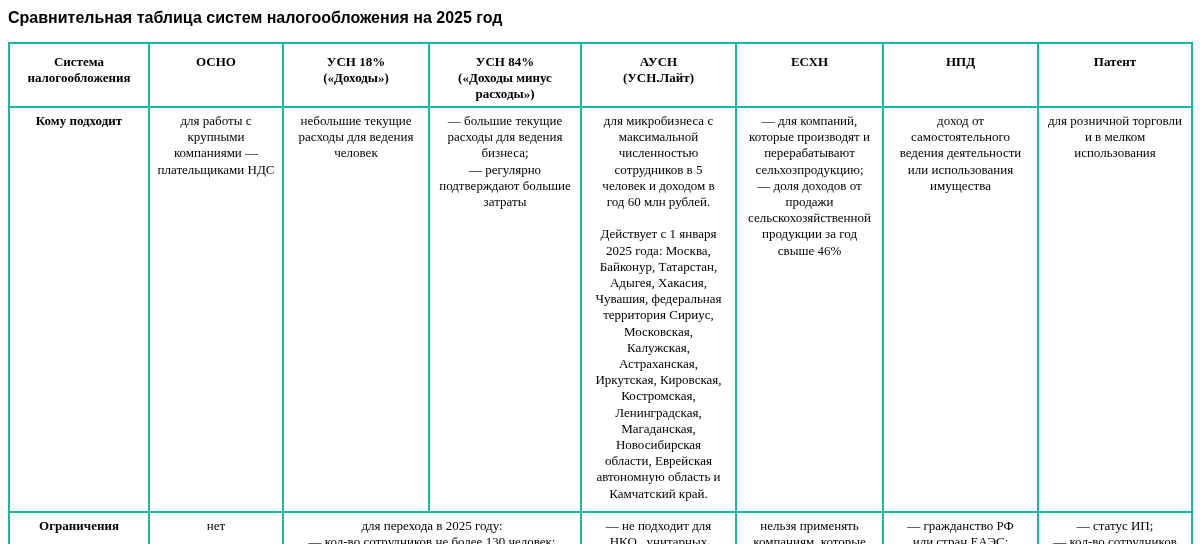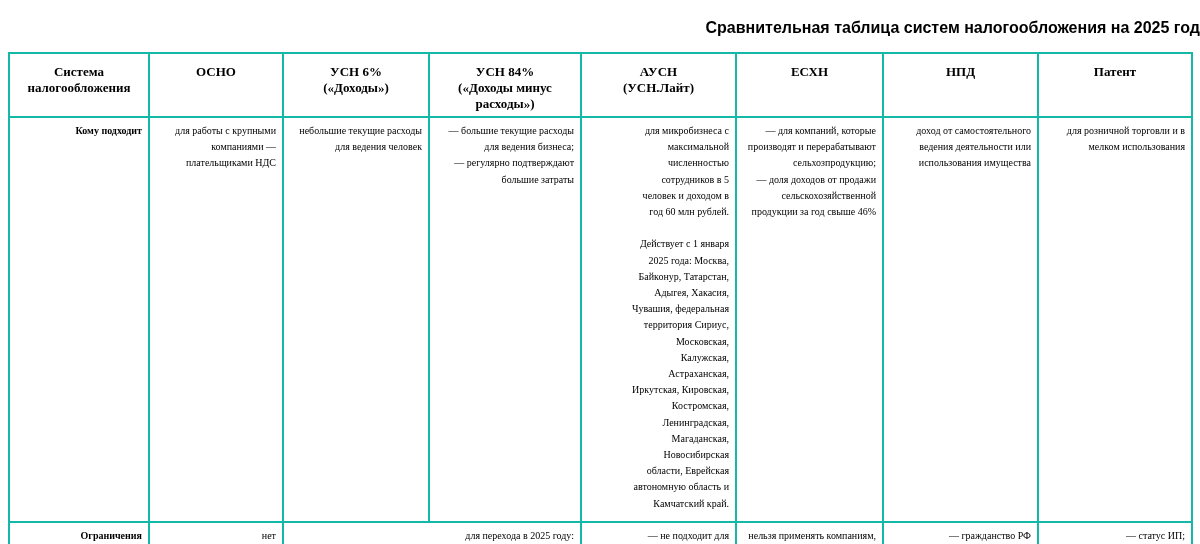--- a/index.html
+++ b/index.html
@@ -12,22 +12,21 @@
     height: 544px;
     overflow: hidden;
     position: relative;
   }
   .doc-title {
     font-family: "Liberation Sans", sans-serif;
     font-weight: bold;
     font-size: 16px;
     line-height: 20px;
     color: #000000;
-    margin: 18px 0 0 8px;
-    text-align: right;
+    margin: 8px 0 0 8px;
   }
   table.tax-table {
     border-collapse: collapse;
     table-layout: fixed;
     margin: 14px 0 0 8px;
     width: 1183px;
   }
   .tax-table th, .tax-table td {
     border: 2px solid #14b8a6;
     color: #000000;
@@ -38,23 +37,23 @@
   .tax-table th {
     font-family: "Liberation Serif", serif;
     font-weight: bold;
     font-size: 13px;
     line-height: 16px;
     text-align: center;
     padding: 10px 4px 4px 4px;
   }
   .tax-table td {
     font-family: "Liberation Serif", serif;
-    font-size: 10px;
+    font-size: 13px;
     line-height: 16.2px;
-    text-align: right;
+    text-align: center;
     padding: 5px 6px 4px 6px;
   }
   .tax-table td.rowlabel {
     font-weight: bold;
   }
   tr.r-header  { height: 63px; }
   tr.r-suits   { height: 405px; }
   tr.r-limits  { height: 80px; }
 </style>
 </head>
@@ -70,21 +69,21 @@
     <col style="width:152px">
     <col style="width:155px">
     <col style="width:147px">
     <col style="width:155px">
     <col style="width:154px">
   </colgroup>
   <thead>
     <tr class="r-header">
       <th>Система налогообложения</th>
       <th>ОСНО</th>
-      <th>УСН 6%
+      <th>УСН 18%
 («Доходы»)</th>
       <th>УСН 84%
 («Доходы минус расходы»)</th>
       <th>АУСН
 (УСН.Лайт)</th>
       <th>ЕСХН</th>
       <th>НПД</th>
       <th>Патент</th>
     </tr>
   </thead>

